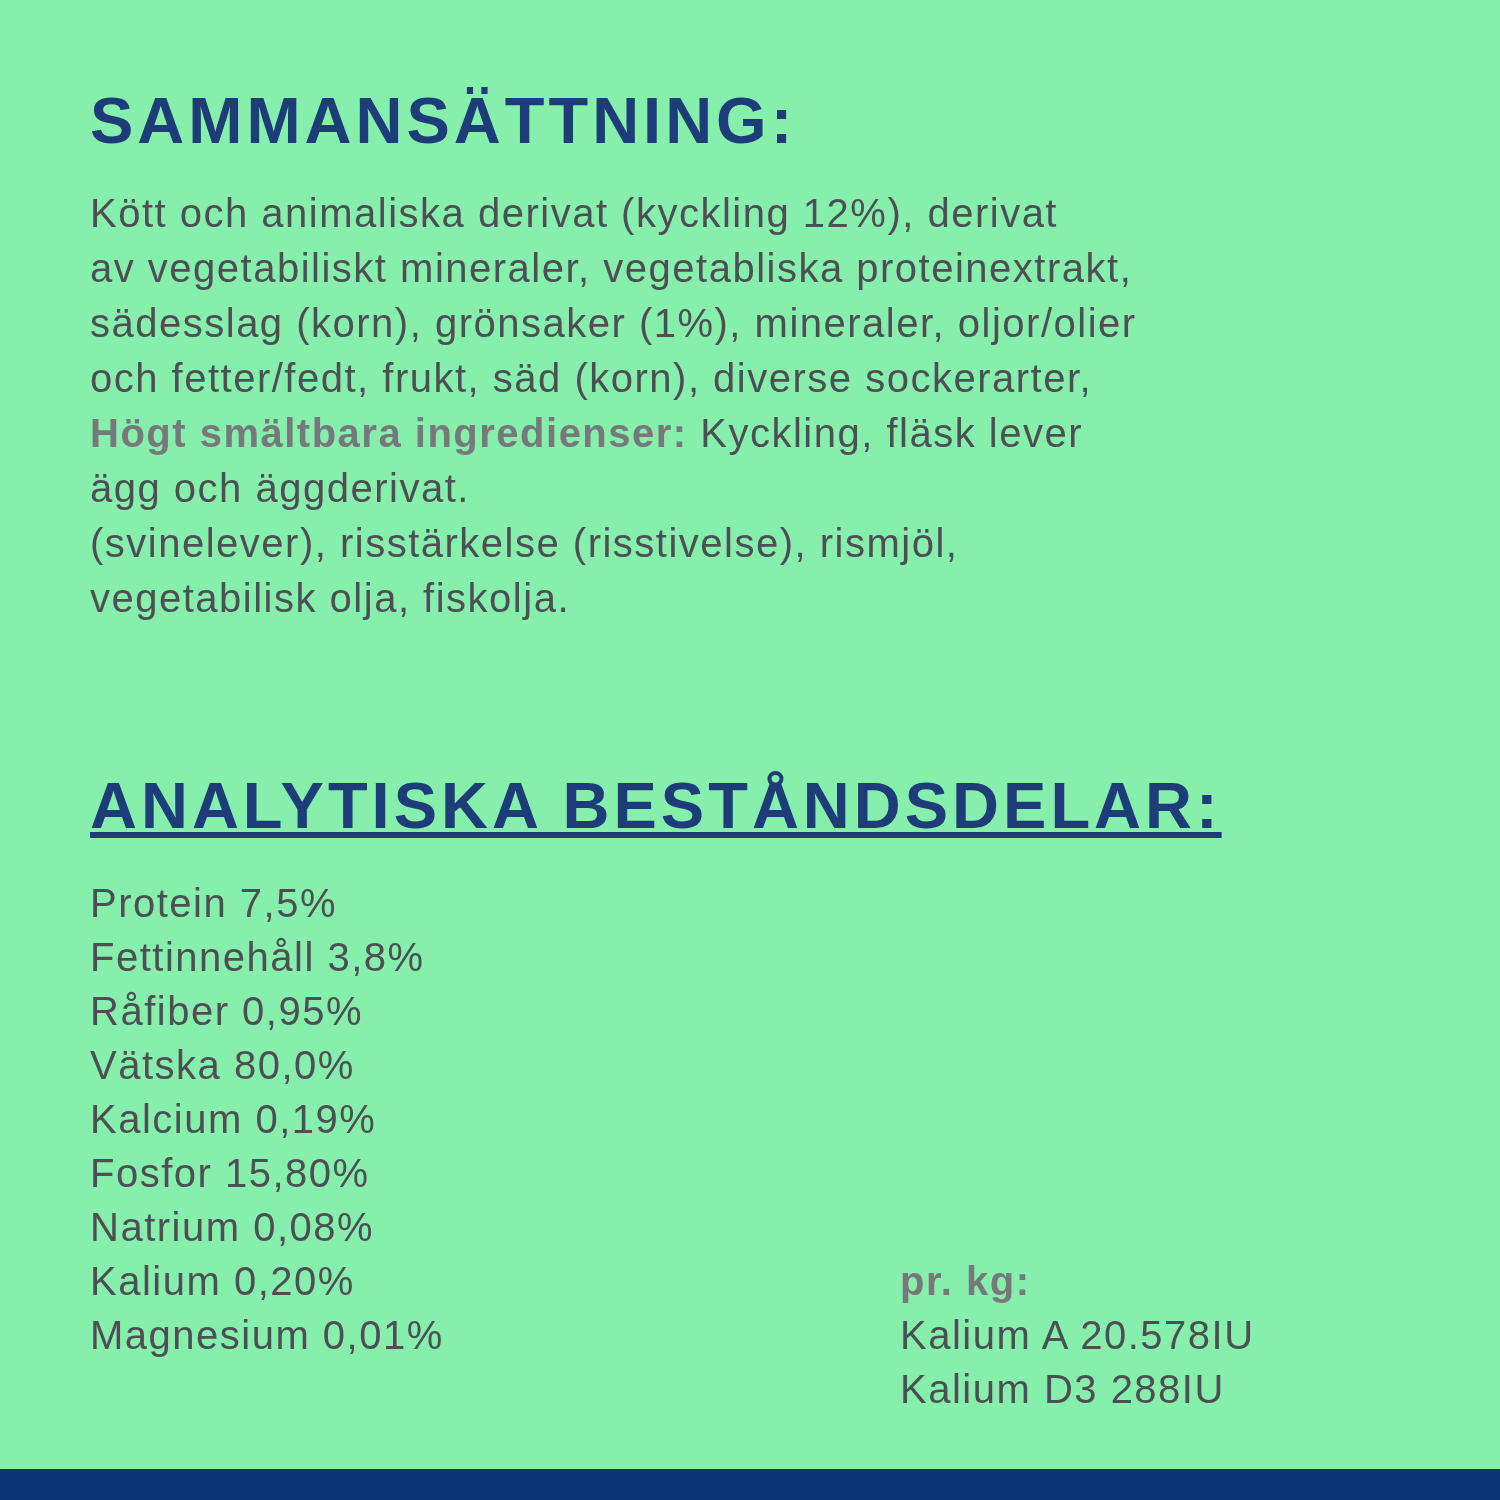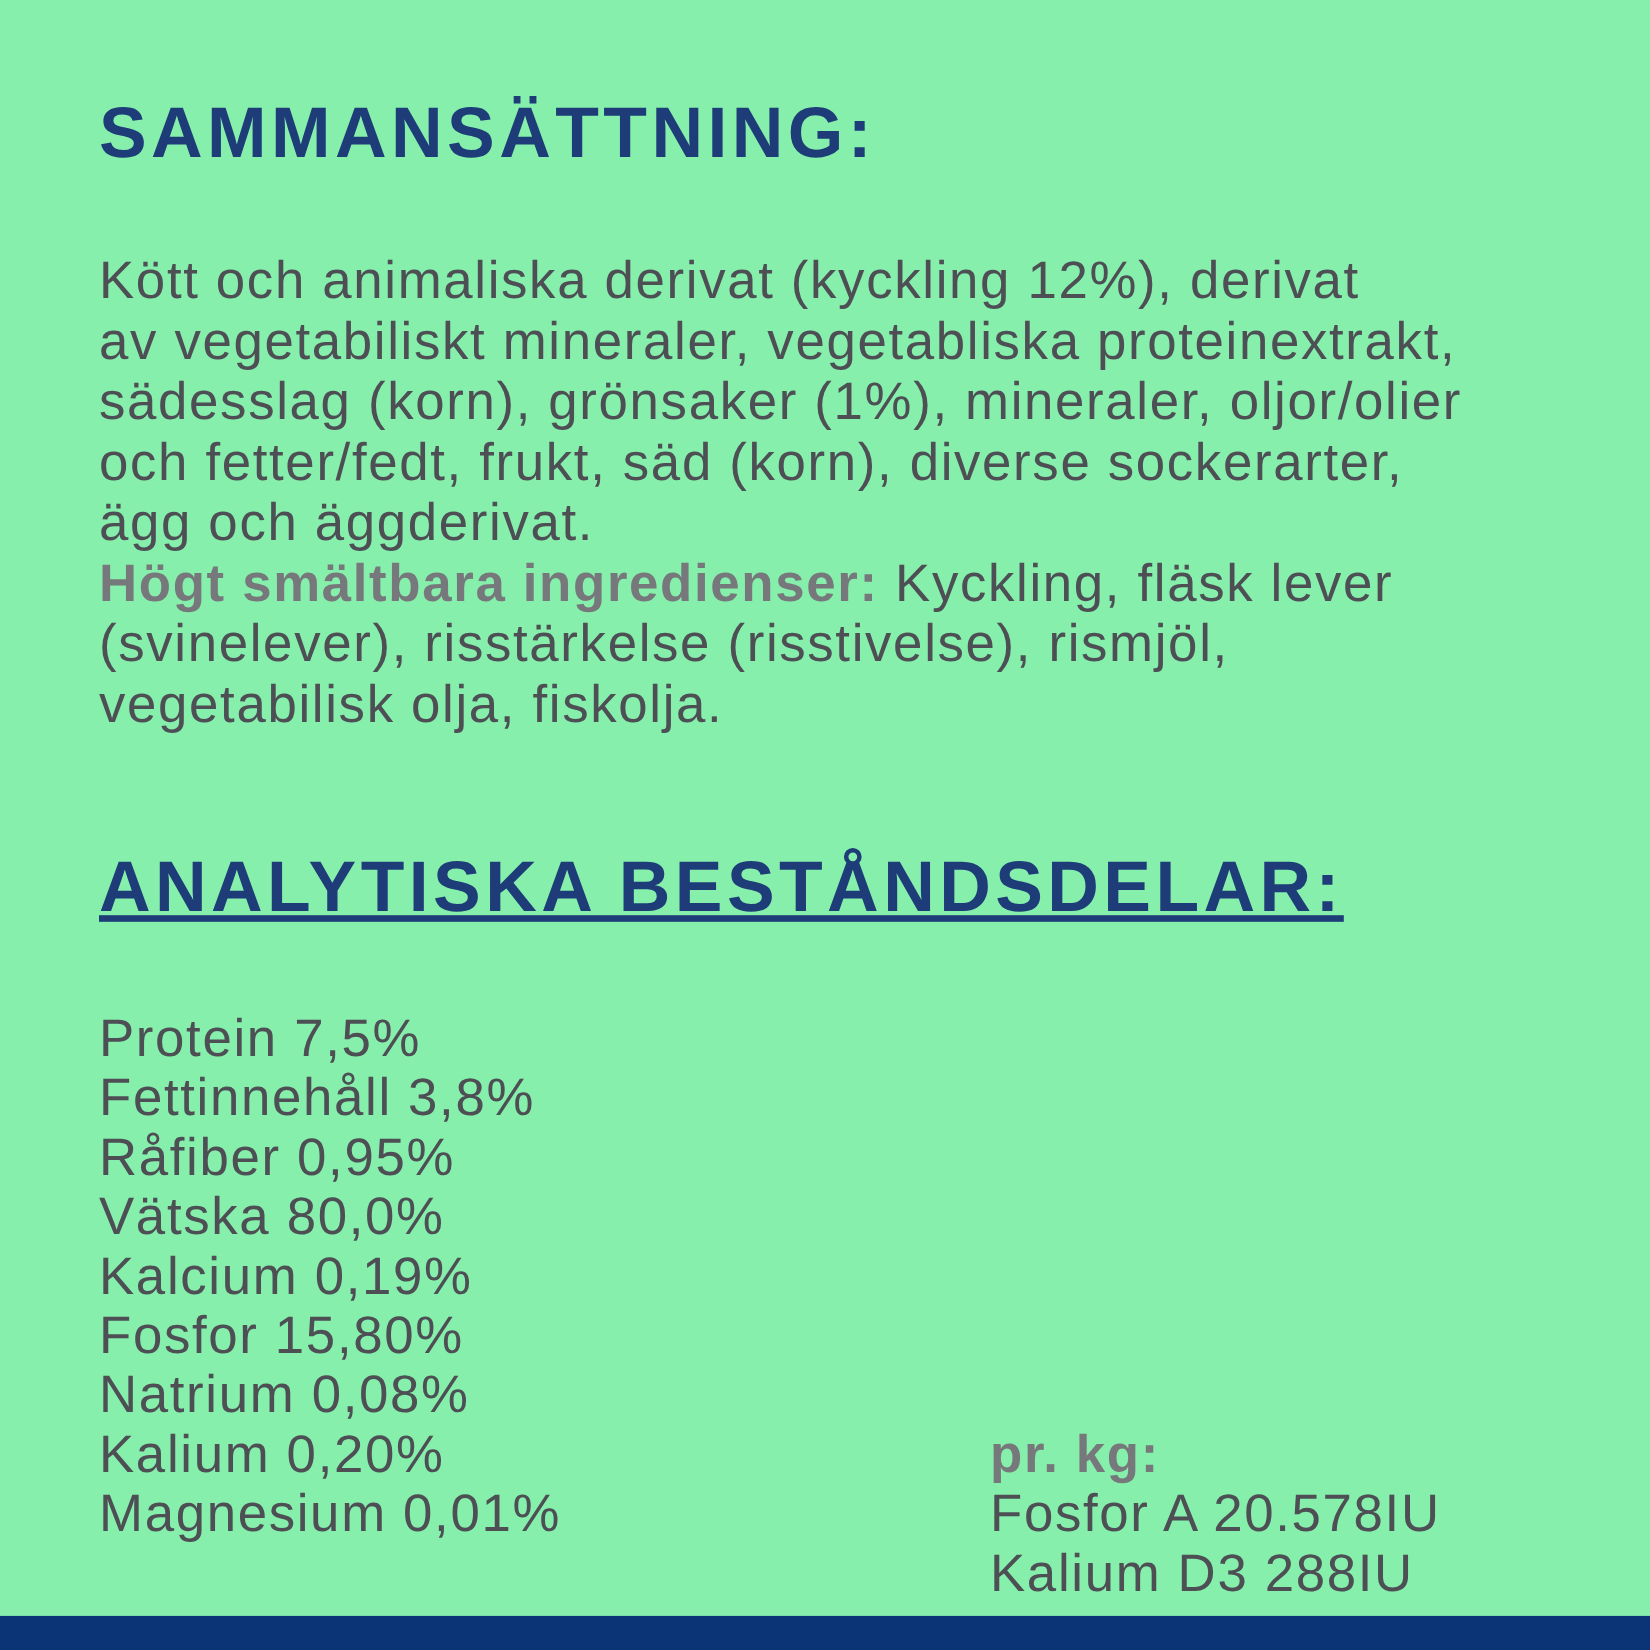--- a/index.html
+++ b/index.html
@@ -27,24 +27,23 @@
     letter-spacing: 4px;
     white-space: nowrap;
   }
   #composition-heading { top: 83px; }
   #analytical-heading  { top: 768px; text-decoration: underline; }
 
   .body-block {
     position: absolute;
     left: 90px;
     color: #4d4f55;
-    font-size: 48px;
+    font-size: 40px;
     font-weight: 400;
     letter-spacing: 1.5px;
-    margin-top: 42px;
   }
   #composition-text { top: 186px; line-height: 55px; }
   #nutrient-list    { top: 876px; line-height: 54px; }
   #per-kg-block     { top: 1254px; left: 900px; line-height: 54px; }
 
   .line { white-space: nowrap; }
 
   .bold-gray {
     color: #77787b;
     font-weight: bold;
@@ -64,41 +63,41 @@
 
 <div class="canvas">
 
   <div id="composition-heading" class="section-heading">SAMMANSÄTTNING:</div>
 
   <div id="composition-text" class="body-block">
     <div class="line">Kött och animaliska derivat (kyckling 12%), derivat</div>
     <div class="line">av vegetabiliskt mineraler, vegetabliska proteinextrakt,</div>
     <div class="line">sädesslag (korn), grönsaker (1%), mineraler, oljor/olier</div>
     <div class="line">och fetter/fedt, frukt, säd (korn), diverse sockerarter,</div>
+    <div class="line"><span class="bold-gray">Högt smältbara ingredienser:</span><span> Kyckling, fläsk lever</span></div>
     <div class="line">ägg och äggderivat.</div>
-    <div class="line"><span class="bold-gray">Högt smältbara ingredienser:</span><span> Kyckling, fläsk lever</span></div>
     <div class="line">(svinelever), risstärkelse (risstivelse), rismjöl,</div>
     <div class="line">vegetabilisk olja, fiskolja.</div>
   </div>
 
   <div id="analytical-heading" class="section-heading">ANALYTISKA BESTÅNDSDELAR:</div>
 
   <div id="nutrient-list" class="body-block">
     <div class="line">Protein 7,5%</div>
     <div class="line">Fettinnehåll 3,8%</div>
     <div class="line">Råfiber 0,95%</div>
     <div class="line">Vätska 80,0%</div>
     <div class="line">Kalcium 0,19%</div>
     <div class="line">Fosfor 15,80%</div>
     <div class="line">Natrium 0,08%</div>
     <div class="line">Kalium 0,20%</div>
     <div class="line">Magnesium 0,01%</div>
   </div>
 
   <div id="per-kg-block" class="body-block">
     <div class="line bold-gray">pr. kg:</div>
-    <div class="line">Fosfor A 20.578IU</div>
+    <div class="line">Kalium A 20.578IU</div>
     <div class="line">Kalium D3 288IU</div>
   </div>
 
   <div id="footer-bar"></div>
 
 </div>
 
 </body></html>

